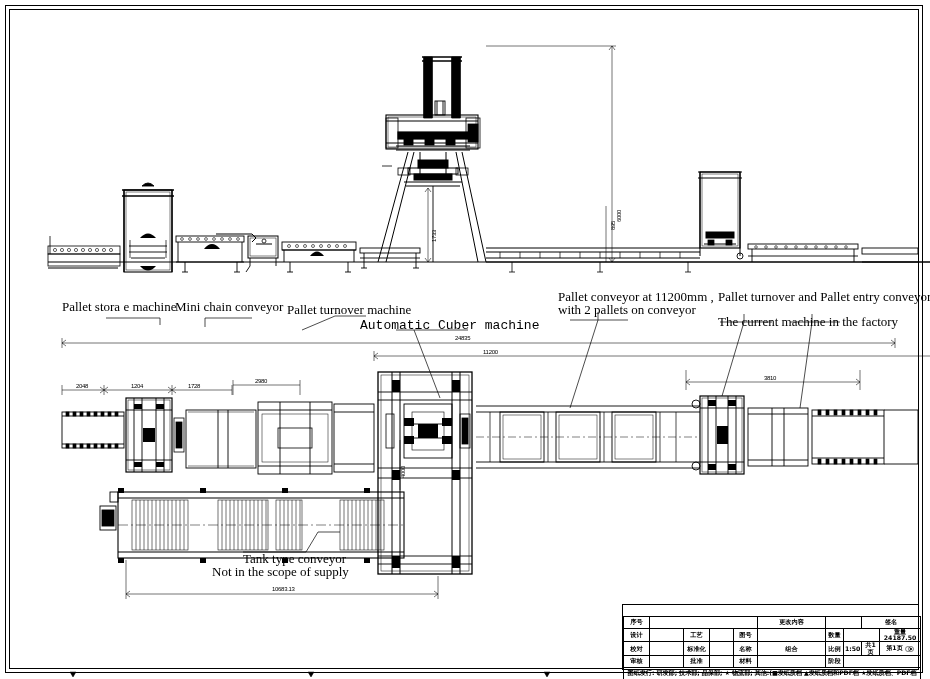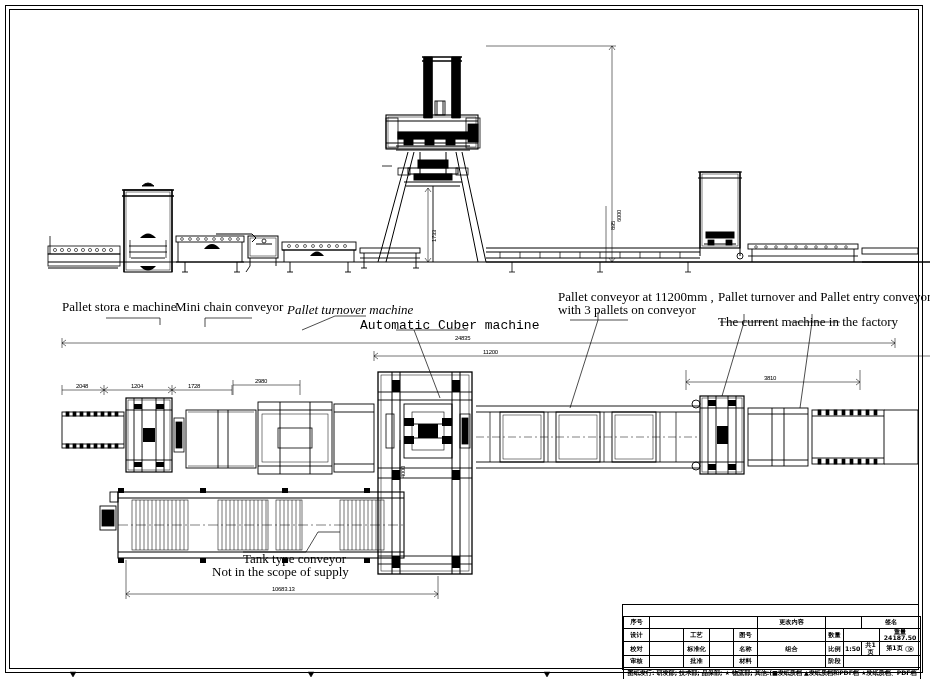--- a/index.html
+++ b/index.html
@@ -754,24 +754,24 @@
       <g stroke="#000" fill="#000" stroke-width="0.5">
         <path d="M70 672 L 76 672 L 73 677 z"></path>
         <path d="M308 672 L 314 672 L 311 677 z"></path>
         <path d="M544 672 L 550 672 L 547 677 z"></path>
       </g>
     </g>
   </svg>
 
   <div class="lbl" style="left:62px; top:300px;">Pallet stora  e machine</div>
   <div class="lbl" style="left:168px; top:300px;margin-left:7px;">Mini chain conveyor</div>
-  <div class="lbl" style="left:287px; top:303px;font-style:italic;">Pallet turnover machine</div>
+  <div class="lbl" style="left:287px; top:303px;">Pallet turnover machine</div>
   <div class="lbl" style="left:360px; top:319px;font-family:Liberation Mono, monospace;">Automatic Cuber machine</div>
   <div class="lbl" style="left:558px; top:290px;">Pallet conveyor  at 11200mm ,</div>
-  <div class="lbl" style="left:558px; top:303px;">with 3 pallets on conveyor</div>
+  <div class="lbl" style="left:558px; top:303px;">with 2 pallets on conveyor</div>
   <div class="lbl" style="left:718px; top:290px;">Pallet turnover  and Pallet entry conveyor</div>
   <div class="lbl" style="left:718px; top:315px;">The current machine in the factory</div>
   <div class="lbl" style="left:243px; top:552px;">Tank type conveyor</div>
   <div class="lbl" style="left:212px; top:565px;">Not in the scope of supply</div>
 
   <div class="dimv" style="left:616px; top:222px;">6000</div>
   <div class="dimv" style="left:431px; top:242px;">1733</div>
   <div class="dimv" style="left:610px; top:230px;">895</div>
   <div class="dim" style="left:455px; top:335px;">24835</div>
   <div class="dim" style="left:483px; top:349px;">11200</div>

